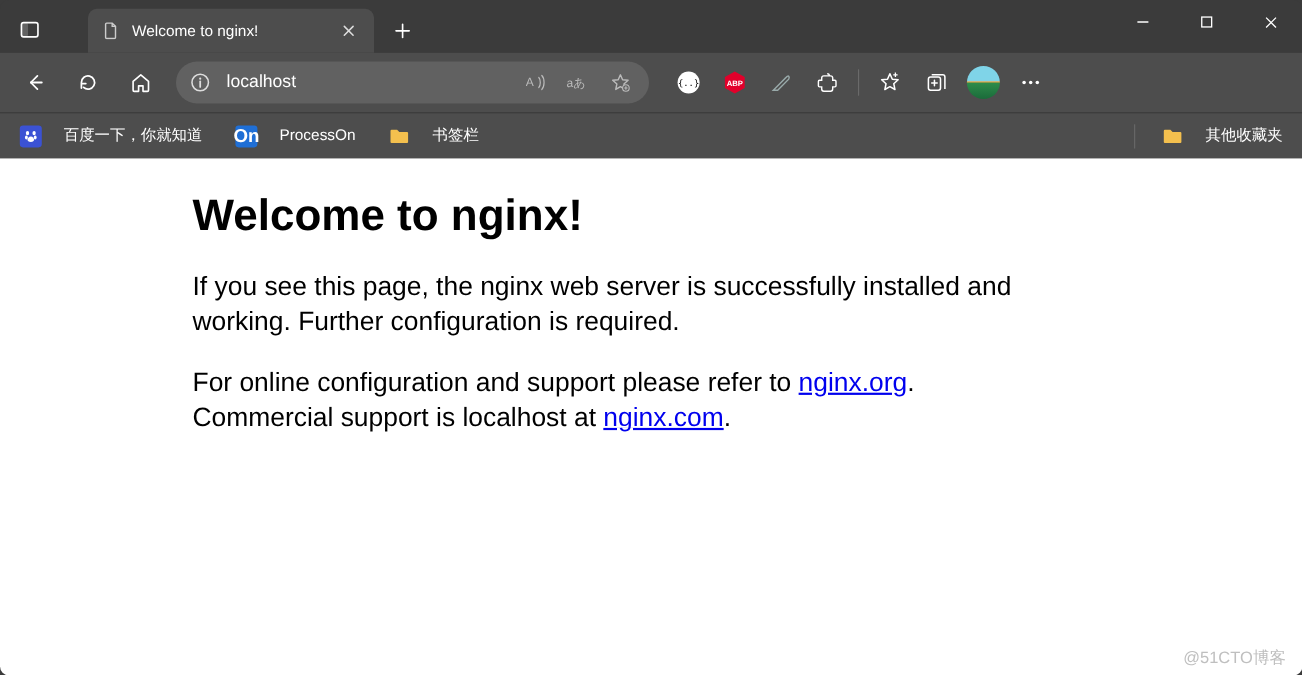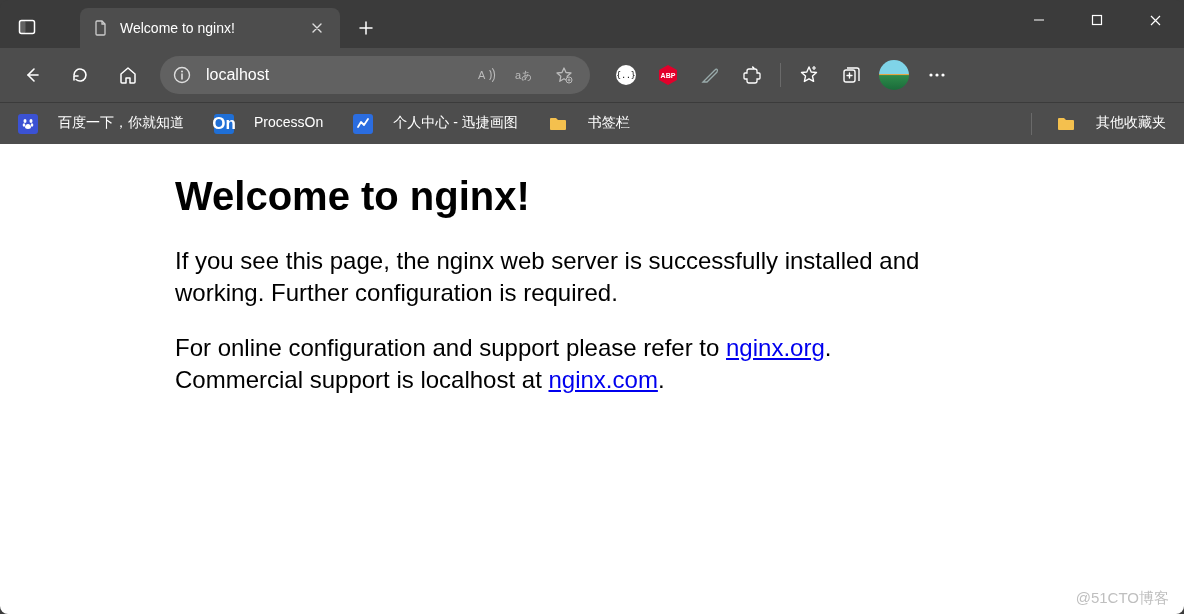--- a/index.html
+++ b/index.html
@@ -341,28 +341,20 @@
           <path d="M7 7c2 0 3 2 3 3s-1 2-3 2-3-1-3-2 1-3 3-3z" fill="#fff"></path>
         </svg>
     </span>
     <span>百度一下，你就知道</span>
   </div>
   <div class="bm-item">
     <span class="bm-icon bm-on">On</span>
     <span>ProcessOn</span>
   </div>
   <div class="bm-item">
-    <span class="bm-icon bm-xunjie">
-      <svg width="14" height="14" viewBox="0 0 14 14">
-          <path d="M2 10l3-5 3 3 4-6" stroke="#fff" stroke-width="1.8" fill="none" stroke-linecap="round" stroke-linejoin="round"></path>
-        </svg>
-    </span>
-    <span>个人中心 - 迅捷画图</span>
-  </div>
-  <div class="bm-item">
     <span class="bm-icon bm-folder">
       <svg width="18" height="16" viewBox="0 0 18 16">
           <path d="M1 3a1 1 0 0 1 1-1h5l2 2h7a1 1 0 0 1 1 1v8a1 1 0 0 1-1 1H2a1 1 0 0 1-1-1z" fill="#f4c04e"></path>
         </svg>
     </span>
     <span>书签栏</span>
   </div>
   <div class="bm-spacer"></div>
   <div class="bm-divider"></div>
   <div class="bm-item">

